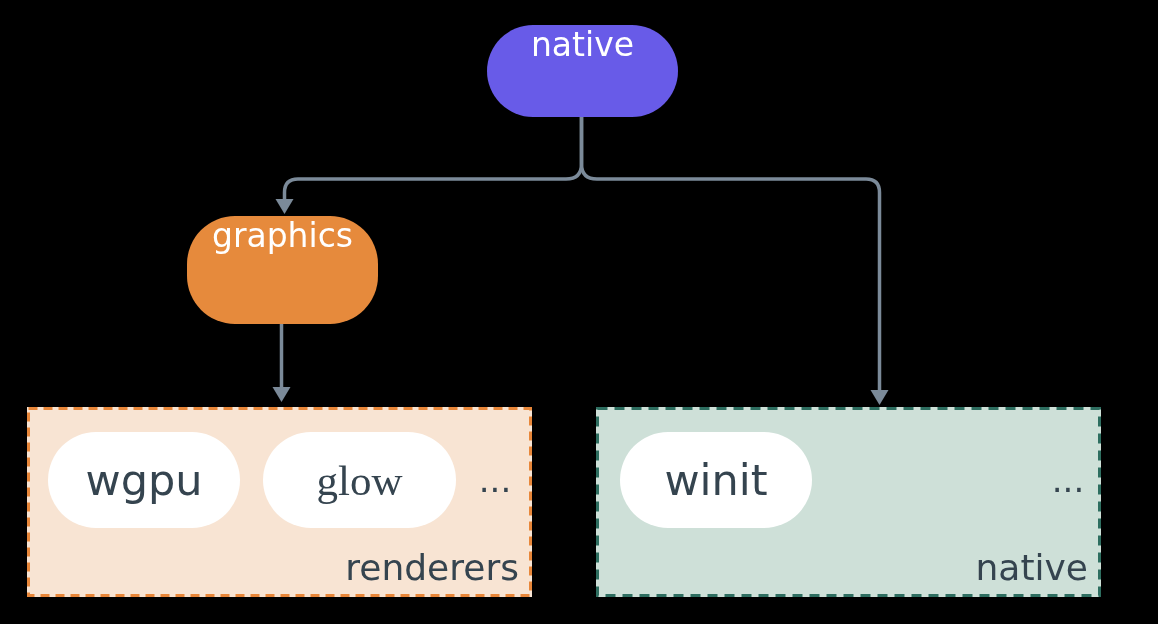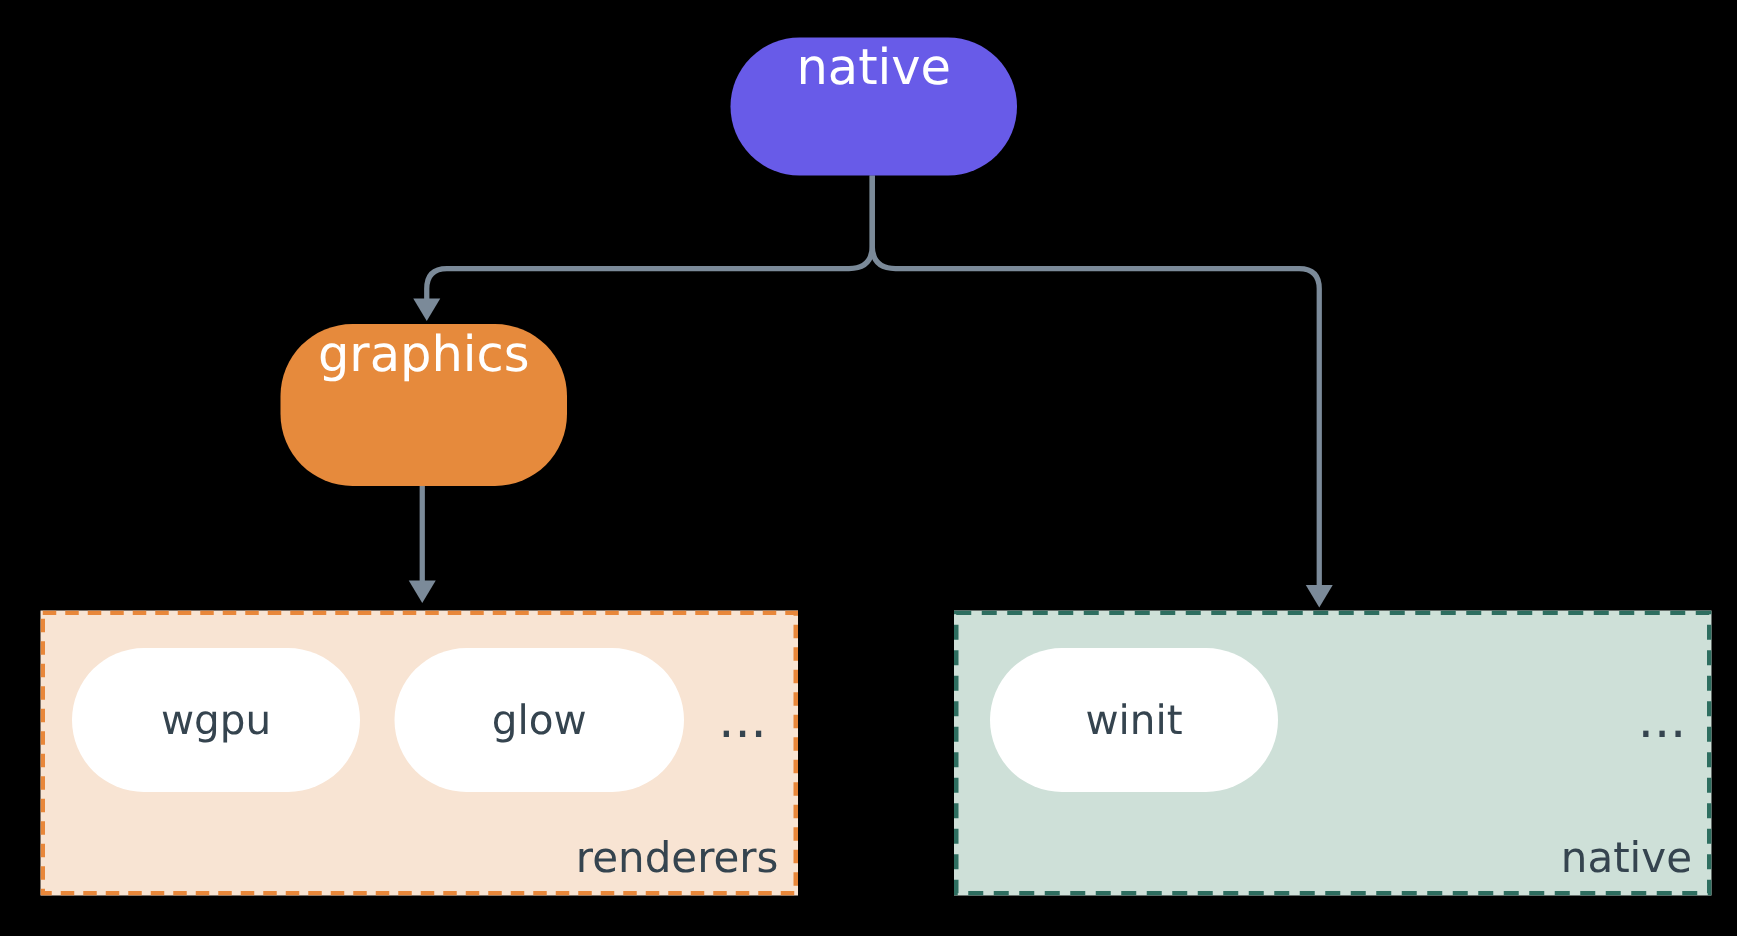--- a/index.html
+++ b/index.html
@@ -55,21 +55,21 @@
     position: absolute;
     top: 407px;
     width: 505px;
     height: 190px;
   }
   .group-renderers {
     left: 27px;
     background: var(--renderers-fill, #F8E4D3);
   }
   .group-shells {
-    left: 636px;
+    left: 596px;
     background: var(--shells-fill, #CEE0D8);
   }
   .group-border {
     position: absolute;
     left: 0; top: 0;
     width: 100%; height: 100%;
     pointer-events: none;
   }
   .group-border rect {
     fill: none;
@@ -85,47 +85,47 @@
   }
   .item-pill {
     position: absolute;
     top: 25px;
     height: 96px;
     border-radius: 48px;
     background: var(--item-pill-fill, #FFFFFF);
     display: flex;
     align-items: center;
     justify-content: center;
-    font-size: 27px;
+    font-size: 43px;
     color: var(--dark-text, #35444F);
   }
   .pill-1 { width: 192px; }
   .pill-2 { width: 193px; }
   .group-renderers .pill-1 { left: 21px; }
-  .group-renderers .pill-2 { left: 236px; }
+  .group-renderers .pill-2 { left: 236px; font-family: Liberation Serif, serif; }
   .group-shells .pill-1 { left: 24px; }
   .group-shells .pill-2 { left: 242px; }
   .ellipsis {
     position: absolute;
     top: 25px;
     height: 96px;
     width: 70px;
     display: flex;
     align-items: center;
     justify-content: center;
     font-size: 34px;
     color: var(--dark-text, #35444F);
   }
   .group-renderers .ellipsis { left: 433px; }
   .group-shells .ellipsis { left: 437px; }
   .group-label {
     position: absolute;
     right: 13px;
     bottom: 9px;
-    font-size: 28px;
+    font-size: 36px;
     color: var(--dark-text, #35444F);
   }
 </style>
 </head>
 <body>
 
 <div class="canvas">
 
   <svg class="connector-layer" viewBox="0 0 1158 624">
     <path class="connector-path" d="M 581.5 117 L 581.5 164 Q 581.5 179 566 179 L 298 179 Q 284.5 179 284.5 192.5 L 284.5 200"></path>

